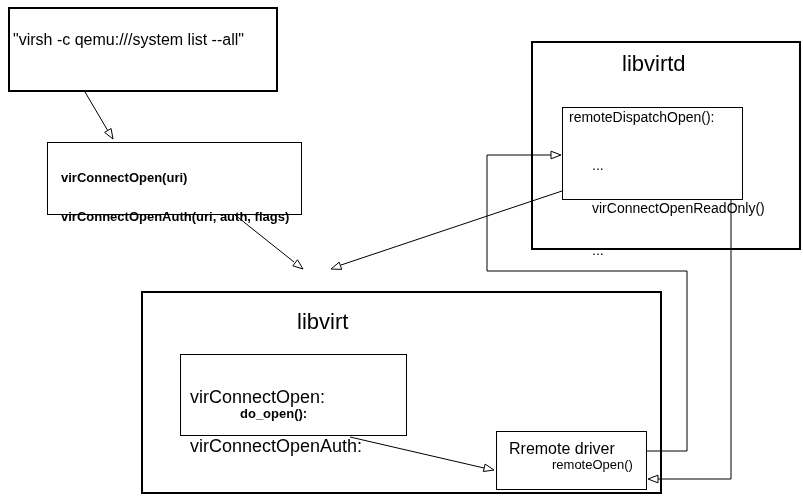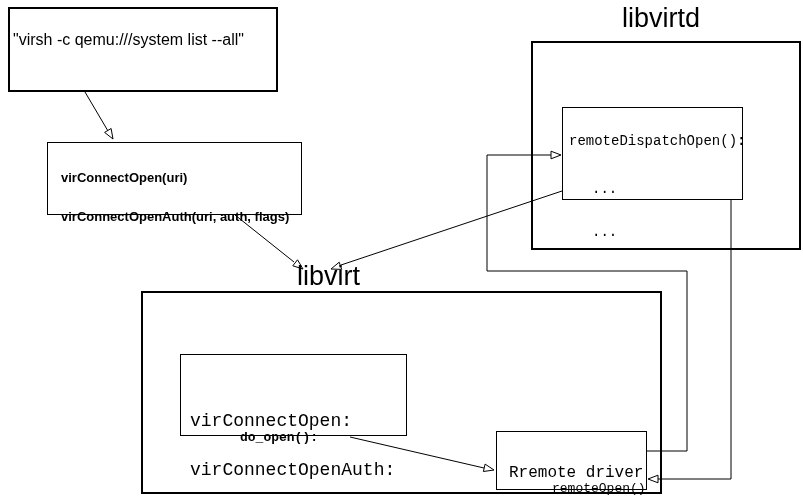--- a/index.html
+++ b/index.html
@@ -5,22 +5,22 @@
   html,body { margin:0; padding:0; background:#ffffff; }
   .stage {
     position:relative; width:803px; height:498px; overflow:hidden;
     background:#ffffff; color:#000000;
     font-family:"Liberation Sans", sans-serif;
   }
   .box { position:absolute; box-sizing:border-box; border:1px solid #000; background:#fff; }
   .box.thick { border-width:2px; }
   .wires { position:absolute; left:0; top:0; pointer-events:none; }
   .txt { position:absolute; white-space:pre; line-height:1.0; }
-  .serif { font-family:Liberation Mono, monospace;margin-top:24px; }
-  .label { font-size:27px; }
+  .serif { font-family:Liberation Sans, sans-serif; }
+  .label { font-size:22px;margin-top:48px; }
   .cmd { font-size:16px; }
   .api { font-size:13px; }
   .api div { height:13px; line-height:13px; }
   .dispatch-title { font-size:14px; }
   .dispatch-lines { font-size:14px; }
   .dispatch-lines div { height:14.6px; line-height:14.6px; }
   .open-lines { font-size:18px; }
   .open-lines div { height:13px; line-height:13px; }
   .do-open { font-size:13px; font-weight:bold; }
   .drv-title { font-size:16px; }
@@ -74,20 +74,21 @@
     <div>virConnectOpen(uri)</div>
     <div>virConnectOpenAuth(uri, auth, flags)</div>
   </div>
 
   <div class="txt label" style="left:622px; top:5px;">libvirtd</div>
 
   <div class="txt serif dispatch-title" style="left:569px; top:110px;">remoteDispatchOpen():</div>
 
   <div class="txt serif dispatch-lines" style="left:592px; top:130px;">
     <div>...</div>
+    <div>virConnectOpenReadOnly()</div>
     <div>...</div>
   </div>
 
   <div class="txt label" style="left:297px; top:263px;">libvirt</div>
 
   <div class="txt serif open-lines" style="left:190px; top:355px;">
     <div>virConnectOpen:</div>
     <div>virConnectOpenAuth:</div>
   </div>
 

